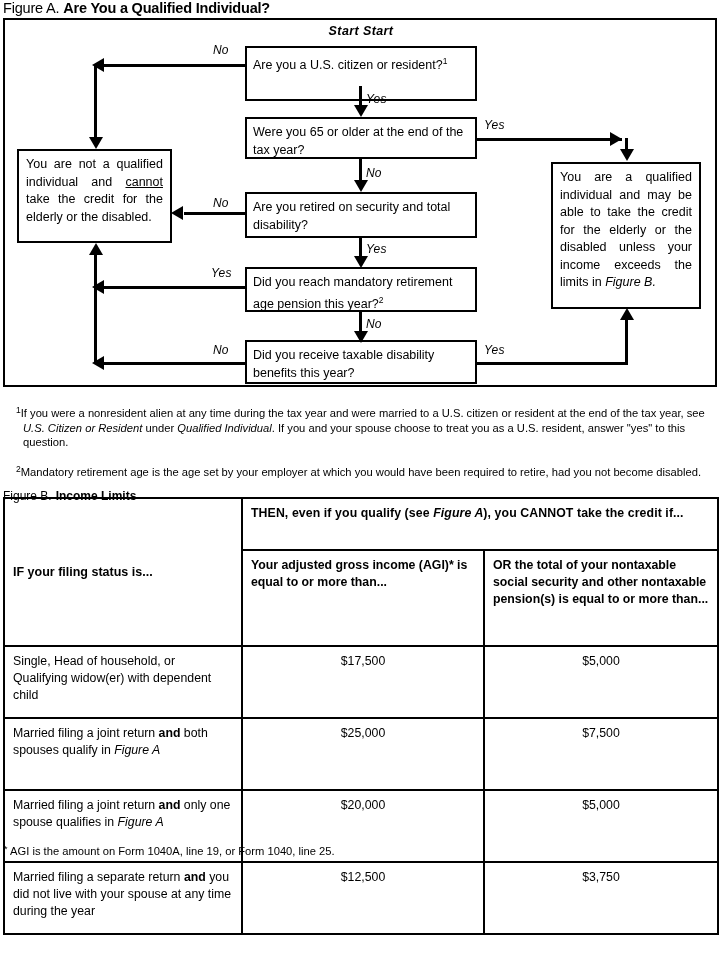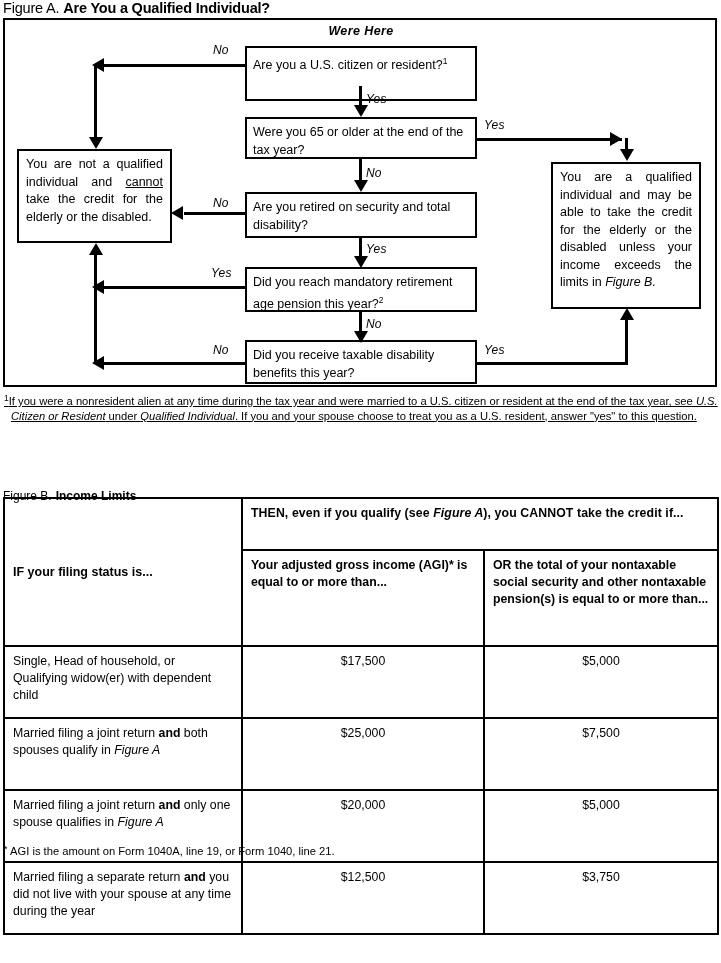--- a/index.html
+++ b/index.html
@@ -106,21 +106,21 @@
 
   
   #figA-notes {
     position: absolute;
     left: 4px;
     top: 391px;
     width: 714px;
     font-size: 11.2px;
     line-height: 14.6px;
   }
-  #figA-notes p { margin: 0; text-indent: 0; padding-left: 7px; text-decoration: underline; }
+  #figA-notes p { margin: 12px; text-indent: 0; padding-left: 7px; }
   #figA-notes sup { font-size: 8.5px; vertical-align: 4px; margin-left:-7px; margin-right:0px;}
 
   
   #figB-caption {
     position: absolute;
     left: 3px;
     top: 489px;
     font-size: 12px;
     white-space: nowrap;
   }
@@ -168,21 +168,21 @@
 </style>
 </head>
 <body>
 
 <div id="figA-caption">
   <span class="fig-label">Figure A.</span><span class="fig-title">Are You a Qualified Individual?</span>
 </div>
 
 <div id="figA-frame"></div>
 
-<div class="start-here">Were Here</div>
+<div class="start-here">Start Start</div>
 
 <div class="fbox q-box" id="q1"><span>Are you a U.S. citizen or resident?</span><sup style="font-size:8.5px;vertical-align:5px;">1</sup></div>
 
 <div class="fbox q-box" id="q2">Were you 65 or older at the end of the tax year?</div>
 
 <div class="fbox q-box" id="q3">Are you retired on security and total disability?</div>
 
 <div class="fbox q-box" id="q4"><span>Did you reach mandatory retirement age pension this year?</span><sup style="font-size:8.5px;vertical-align:5px;">2</sup></div>
 
 <div class="fbox q-box" id="q5">Did you receive taxable disability benefits this year?</div>
@@ -234,20 +234,21 @@
 <div class="arw arw-left" style="left:92px; top:356px;"></div>
 <div class="edge-label" style="left:213px; top:343px;">No</div>
 
 <div class="ln ln-h" style="left:477px; top:362px; width:151px;"></div>
 <div class="ln ln-v" style="left:625px; top:320px; height:42px;"></div>
 <div class="arw arw-up" style="left:620px; top:308px;"></div>
 <div class="edge-label" style="left:484px; top:343px;">Yes</div>
 
 <div id="figA-notes">
   <p><sup>1</sup><span>If you were a nonresident alien at any time during the tax year and were married to a U.S. citizen or resident at the end of the tax year, see </span><span class="it">U.S. Citizen or Resident</span><span> under </span><span class="it">Qualified Individual</span><span>. If you and your spouse choose to treat you as a U.S. resident, answer "yes" to this question.</span></p>
+  <p><sup>2</sup><span>Mandatory retirement age is the age set by your employer at which you would have been required to retire, had you not become disabled.</span></p>
 </div>
 
 <div id="figB-caption">
   <span class="fig-label">Figure B.</span><span class="fig-title">Income Limits</span>
 </div>
 
 <table id="figB-table">
   <colgroup>
     <col class="col-status">
     <col class="col-agi">
@@ -284,13 +285,13 @@
     </tr>
 
     <tr>
       <td style="height:58px;"><span>Married filing a separate return </span><span class="b">and</span><span> you did not live with your spouse at any time during the year</span></td>
       <td class="num">$12,500</td>
       <td class="num">$3,750</td>
     </tr>
   </tbody>
 </table>
 
-<div id="figB-note"><sup>*</sup> <span>AGI is the amount on Form 1040A, line 19, or Form 1040, line 21.</span></div>
+<div id="figB-note"><sup>*</sup> <span>AGI is the amount on Form 1040A, line 19, or Form 1040, line 25.</span></div>
 
 </body></html>

